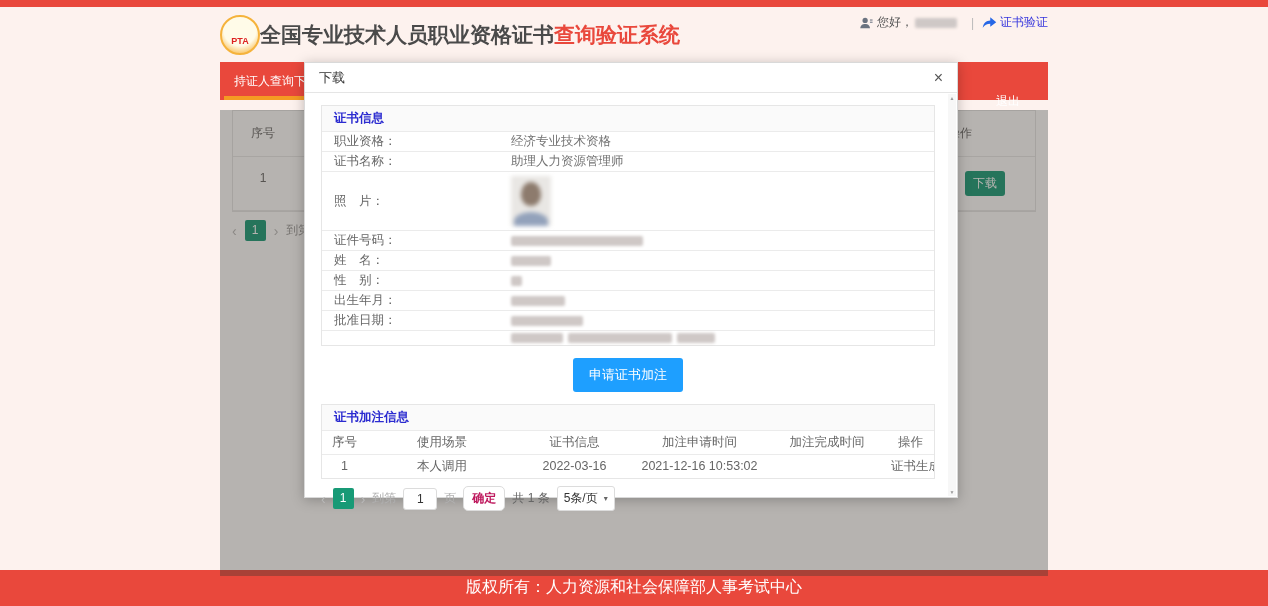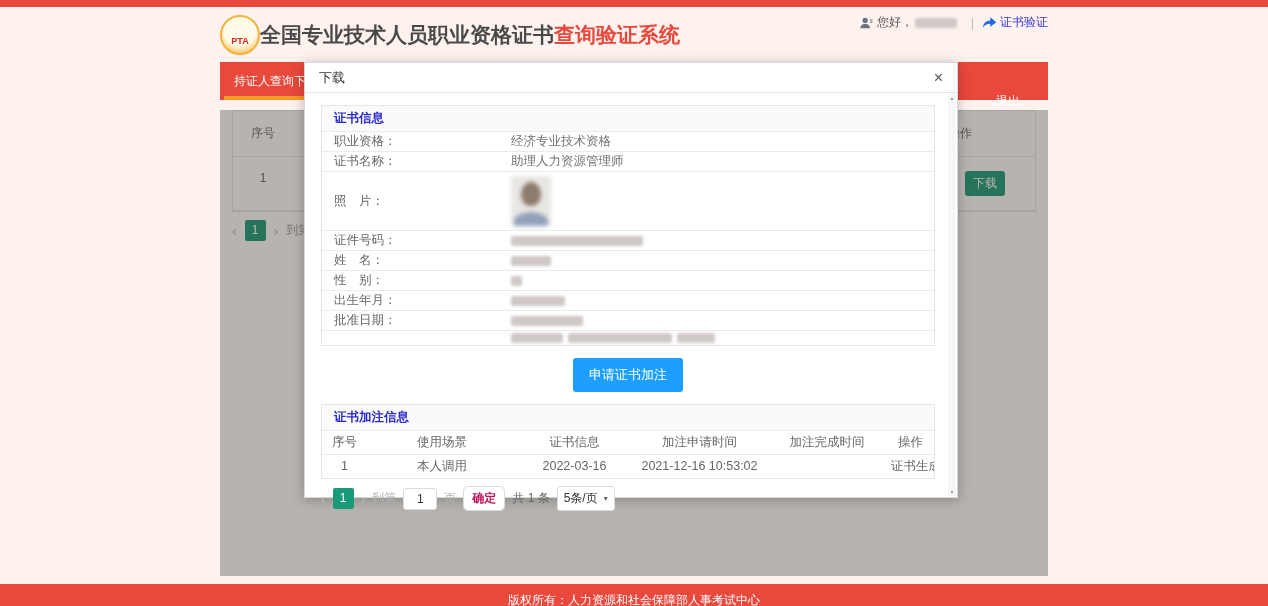--- a/index.html
+++ b/index.html
@@ -140,22 +140,22 @@
   }
   .size-select {
     border: 1px solid #dcdcdc; border-radius: 3px; padding: 3px 6px; font-size: 12px;
     color: #333; display: flex; align-items: center; gap: 6px; cursor: pointer; background: #fff;
   }
   .size-select .caret { font-size: 8px; color: #666; }
   .pager-muted { color: #b0b0b0; }
 
   
   .footer {
-    position: absolute; left: 0; right: 0; bottom: 0; height: 22px;
-    background: #e9483c; color: #fff; font-size: 12px; text-align: center; line-height: 33px;
+    position: absolute; left: 0; right: 0; bottom: 0; height: 36px;
+    background: #e9483c; color: #fff; font-size: 16px; text-align: center; line-height: 33px;
   }
 
   
   .w-name { width: 40px; } .w-id { width: 132px; } .w-gender { width: 11px; }
   .w-birth { width: 54px; } .w-approve { width: 72px; } .w-org1 { width: 52px; }
   .w-org2 { width: 104px; } .w-org3 { width: 38px; }
   .redact-gap { display: inline-flex; gap: 5px; align-items: center; }
 </style>
 </head>
 <body>

